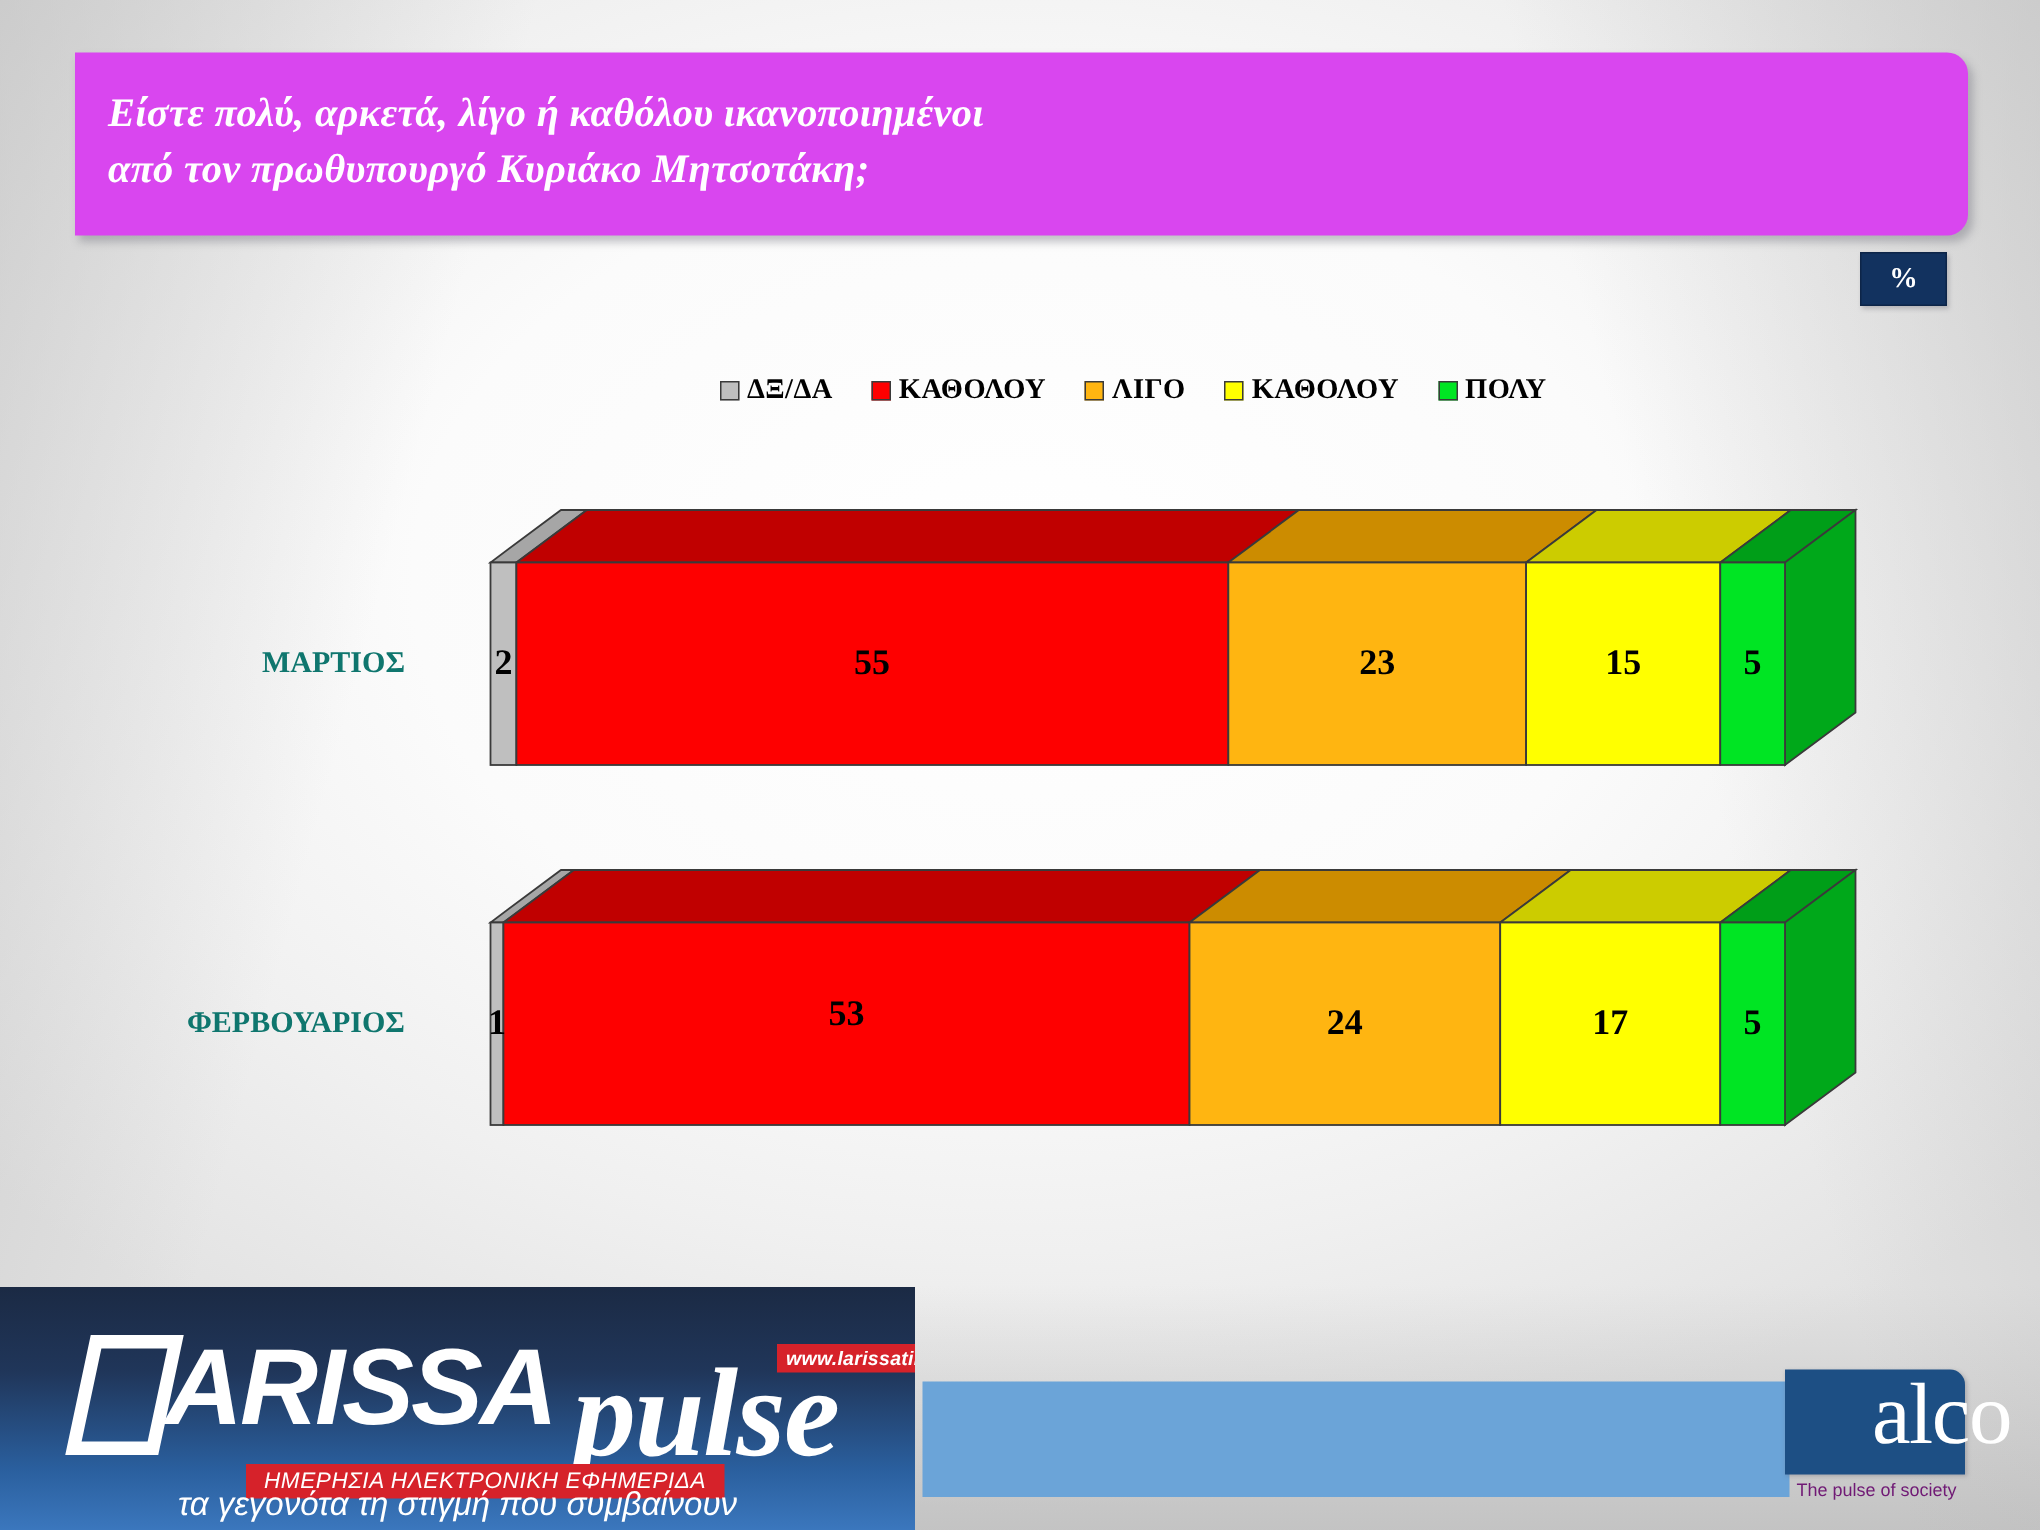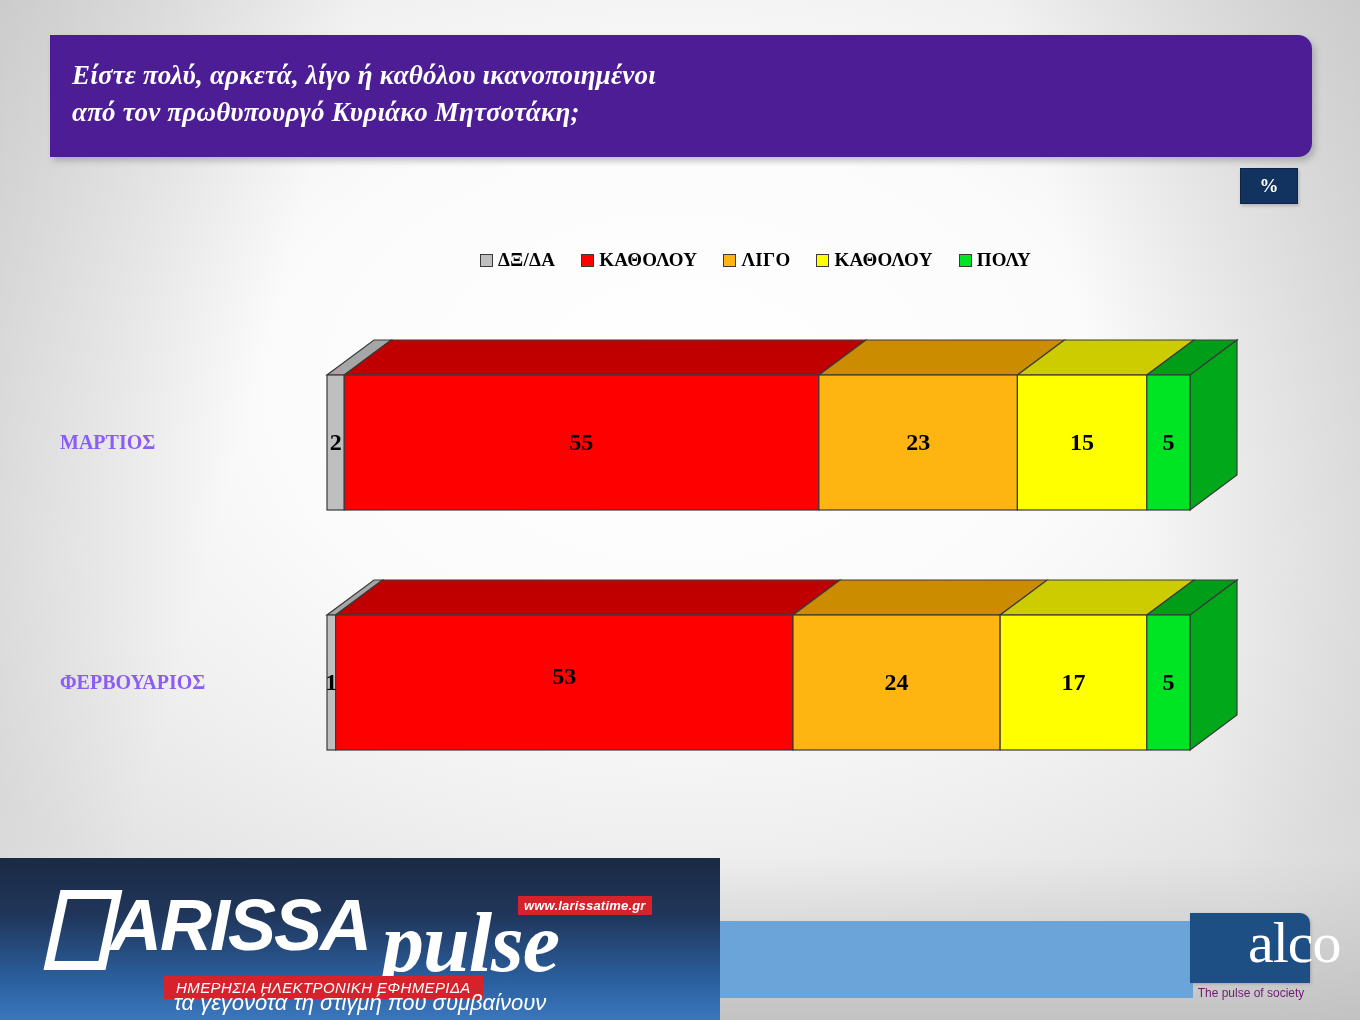--- a/index.html
+++ b/index.html
@@ -17,21 +17,21 @@
       linear-gradient(105deg, rgba(185,185,185,.55) 0%, rgba(255,255,255,0) 22%),
       linear-gradient(255deg, rgba(185,185,185,.55) 0%, rgba(255,255,255,0) 22%),
       linear-gradient(0deg, rgba(170,170,170,.55) 0%, rgba(255,255,255,0) 16%);
     pointer-events:none;
   }
 
   
   #title-banner{
     position:absolute; left:50px; top:35px; width:1262px; height:122px;
     background:linear-gradient(180deg,#17497d 0%, #154madd 0%, #154a7e 40%, #123f6c 100%);
-    background-color:#4c1d95;
+    background-color:#d946ef;
     border-radius:0 14px 14px 0;
     box-shadow:3px 4px 6px rgba(120,120,130,.45);
   }
   #title-banner .line{
     color:#ffffff; font-weight:bold; font-style:italic;
     font-size:27px; letter-spacing:.2px; white-space:nowrap;
   }
   #title-banner .t1{ position:absolute; left:22px; top:25px; }
   #title-banner .t2{ position:absolute; left:22px; top:62px; }
 
@@ -50,36 +50,36 @@
     display:flex; align-items:center; gap:26px;
   }
   #legend .entry{ display:flex; align-items:center; gap:5px; }
   #legend .swatch{ width:13px; height:13px; border:1px solid #3a3a3a; display:block; }
   #legend .lbl{ font-size:19px; font-weight:bold; color:#000; letter-spacing:.3px; }
 
   
   #plot{ position:absolute; left:0; top:0; width:1360px; height:1020px; pointer-events:none; }
 
   .cat-label{
-    position:absolute; font-size:20px; font-weight:bold; color:#8b5cf6;
-    text-align:left; white-space:nowrap;
+    position:absolute; font-size:20px; font-weight:bold; color:#0f766e;
+    text-align:right; white-space:nowrap;
   }
   .seg-value{
     position:absolute; font-size:24px; font-weight:bold; color:#000;
     display:flex; align-items:center; justify-content:center;
     white-space:nowrap;
   }
 
   
   #footer-blue-strip{
     position:absolute; left:615px; top:921px; width:578px; height:77px;
     background:#6ba4d8;
   }
   #larissa-logo{
-    position:absolute; left:0px; top:858px; width:720px; height:162px;
+    position:absolute; left:0px; top:858px; width:610px; height:162px;
     background:linear-gradient(180deg,#1b2a44 0%, #20365a 35%, #2a5f9e 75%, #3b77bd 100%);
     overflow:hidden;
   }
   #larissa-logo .wordmark{
     position:absolute; left:52px; top:14px; width:545px; height:98px;
   }
   #larissa-logo .lbox{
     position:absolute; left:0px; top:18px; width:62px; height:80px;
     border:9px solid #ffffff; transform:skewX(-12deg);
   }

